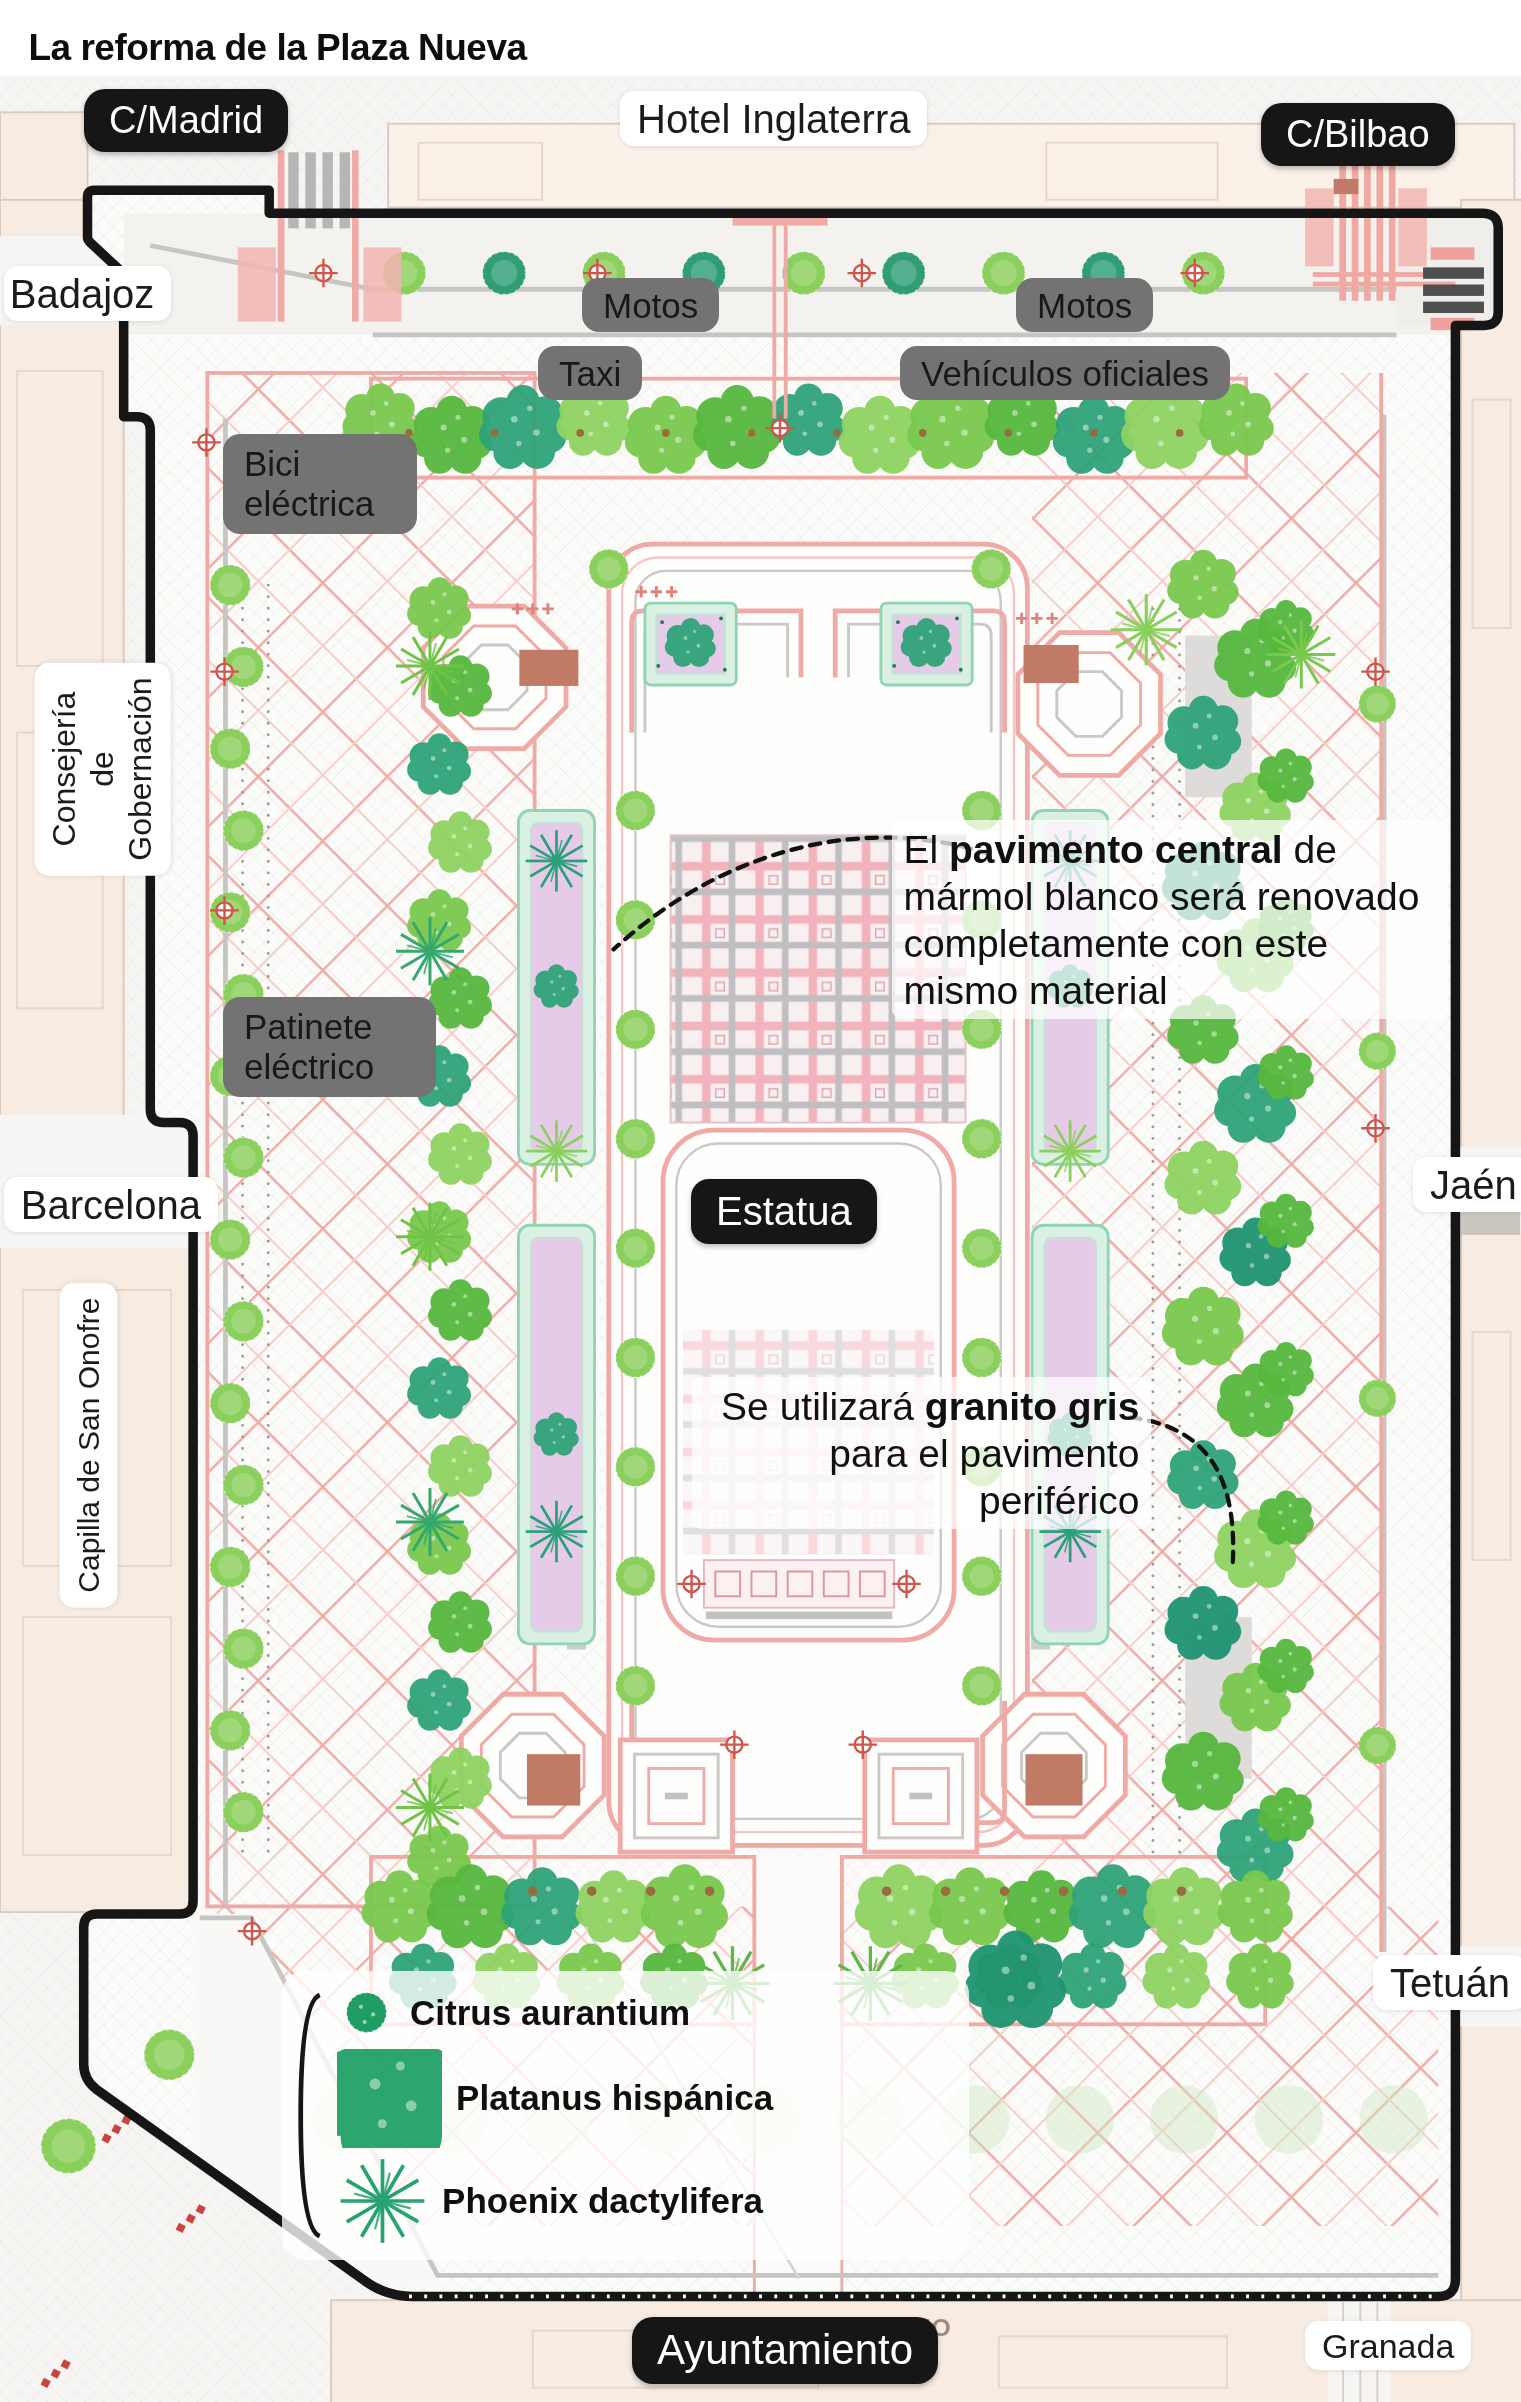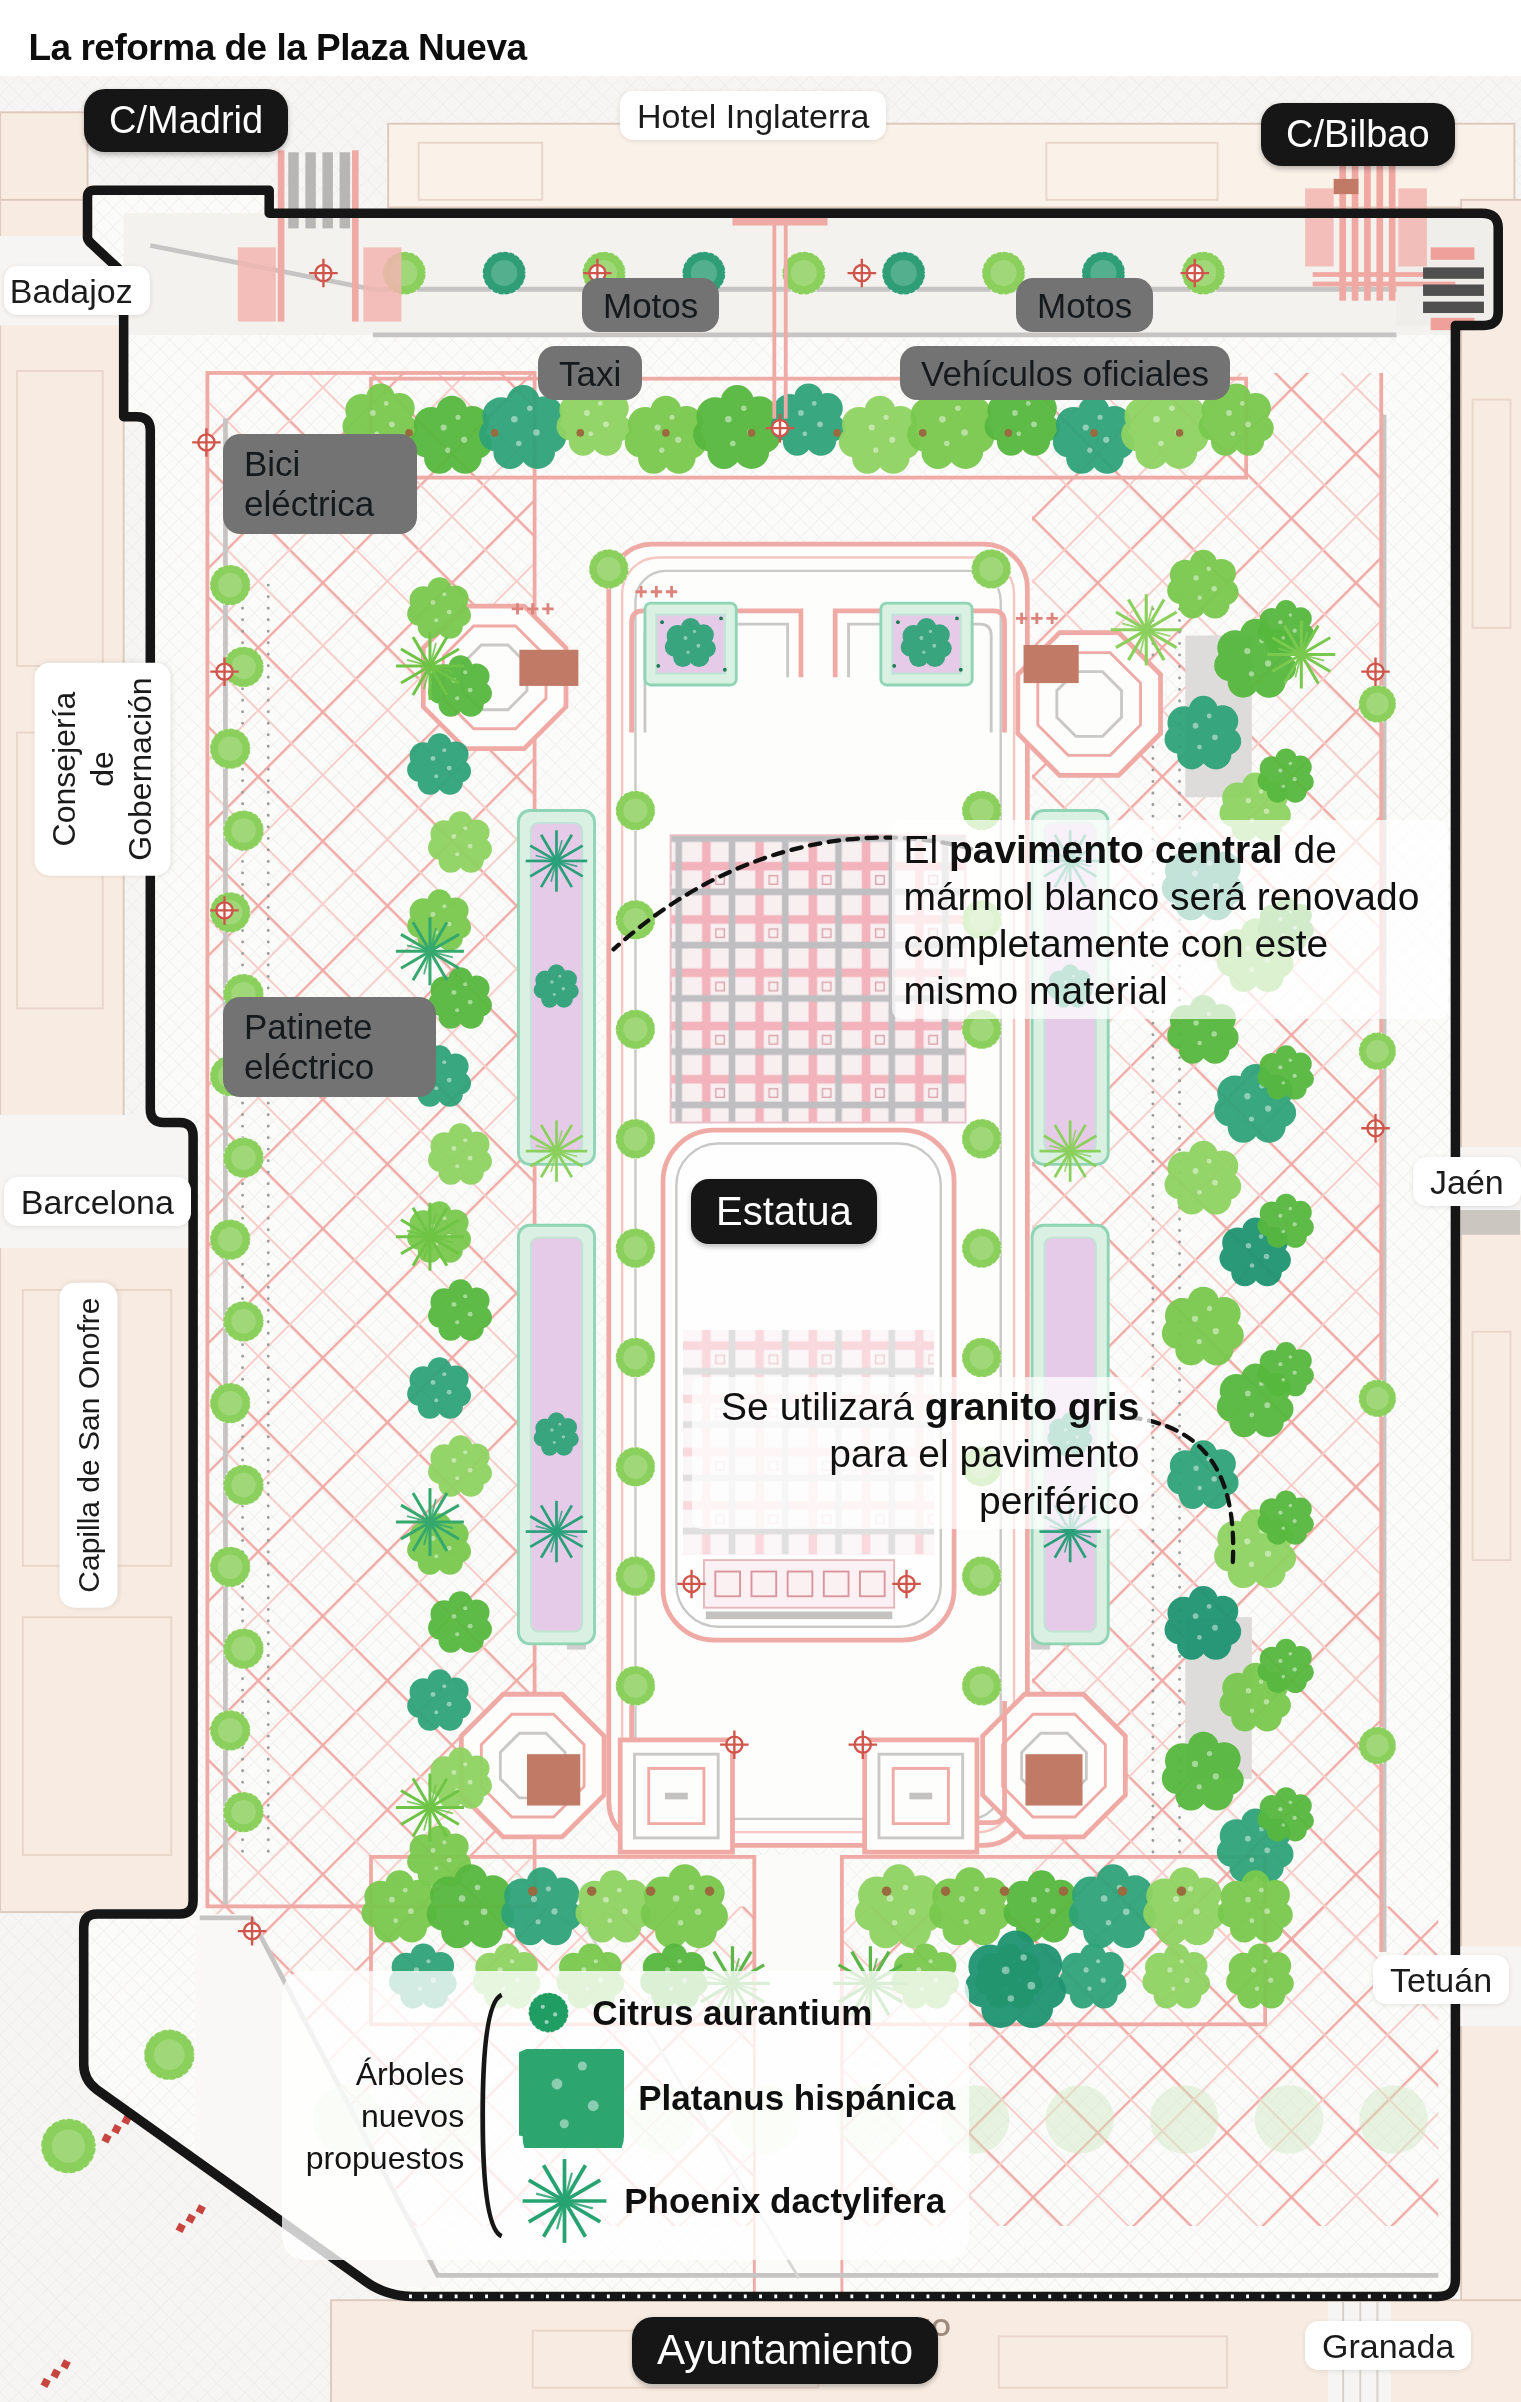--- a/index.html
+++ b/index.html
@@ -3,21 +3,21 @@
 <meta charset="utf-8">
 <style>
   html,body{margin:0;padding:0;background:#fff;}
   .stage{position:relative;width:1522px;height:2403px;background:#fff;overflow:hidden;
          font-family:"Liberation Sans",sans-serif;color:#111;}
   .stage svg.map{position:absolute;left:0;top:0;}
   .page-title{position:absolute;left:28.5px;top:1.9px;font-size:37px;font-weight:700;letter-spacing:-0.5px;color:#0d0d0d;}
   .pill{position:absolute;white-space:nowrap;line-height:1;}
   .pill-black{background:#161616;color:#fff;border-radius:21px;padding:12.4px 25px;font-size:38px;
               box-shadow:0 2.9px 5.7px rgba(0,0,0,.25);}
-  .pill-white{background:#fff;color:#1b1b1b;border-radius:13.3px;padding:7.6px 17px;font-size:34px;
+  .pill-white{background:#fff;color:#1b1b1b;border-radius:13.3px;padding:7.6px 17px;font-size:40px;
               box-shadow:0 1px 4.8px rgba(0,0,0,.10);}
   .pill-blue{background:#737373;color:#15191c;border-radius:17px;padding:9.5px 21px;font-size:35px;}
   .pill-blue.wrap{white-space:normal;line-height:1.15;text-align:left;}
   .vwrap{position:absolute;display:flex;align-items:center;justify-content:center;}
   .vwrap .vinner{background:#fff;color:#1b1b1b;border-radius:15px;box-shadow:0 1px 4.8px rgba(0,0,0,.10);
        padding:11.4px 15px;text-align:center;line-height:1.18;transform:rotate(-90deg);}
   .ann{position:absolute;font-size:39px;line-height:47px;color:#101010;
        background:rgba(255,255,255,.72);border-radius:9.5px;padding:5.7px 11.4px;}
   .ann b{font-weight:700;}
   .legend{position:absolute;left:282px;top:1971px;width:660px;display:flex;align-items:center;gap:13.3px;
@@ -576,21 +576,20 @@
 <div class="pill pill-black" style="left:691px;top:1179px;font-size:40px;border-radius:18px;">Estatua</div>
 <div class="pill pill-white" style="left:1413px;top:1157px;">Jaén</div>
 <div class="pill pill-white" style="left:1373px;top:1955px;">Tetuán</div>
 <div class="pill pill-black" style="left:632px;top:2317px;font-size:42px;">Ayuntamiento</div>
 <div class="pill pill-white" style="left:1305px;top:2321px;font-size:34px;">Granada</div>
 
 <div class="ann" style="left:892px;top:820px;width:533px;text-align:left;"><span>El </span><b>pavimento central</b><span> de mármol blanco será renovado completamente con este mismo material</span></div>
 <div class="ann" style="left:692px;top:1377px;width:436px;text-align:right;"><span>Se utilizará </span><b>granito gris</b><span> para el pavimento periférico</span></div>
 
 <div class="legend">
-  <div class="grouplab">Árboles nuevos propuestos</div>
   <svg class="licon" width="28.5" height="249" viewBox="0 0 30 262">
     <path d="M26 4Q6 12 6 131Q6 250 26 258" fill="none" stroke="#161616" stroke-width="5"></path>
   </svg>
   <div class="rows">
     <div class="row">
       <svg class="licon" width="59" height="53" viewBox="0 0 62 56">
         <circle cx="31" cy="28" r="21" fill="#1f9d63"></circle>
         <circle cx="31" cy="28" r="21" fill="none" stroke="rgba(255,255,255,.6)" stroke-width="2" stroke-dasharray="2 4"></circle>
         <circle cx="25" cy="22" r="2.2" fill="rgba(255,255,255,.55)"></circle>
             <circle cx="38" cy="30" r="2.2" fill="rgba(255,255,255,.55)"></circle>

